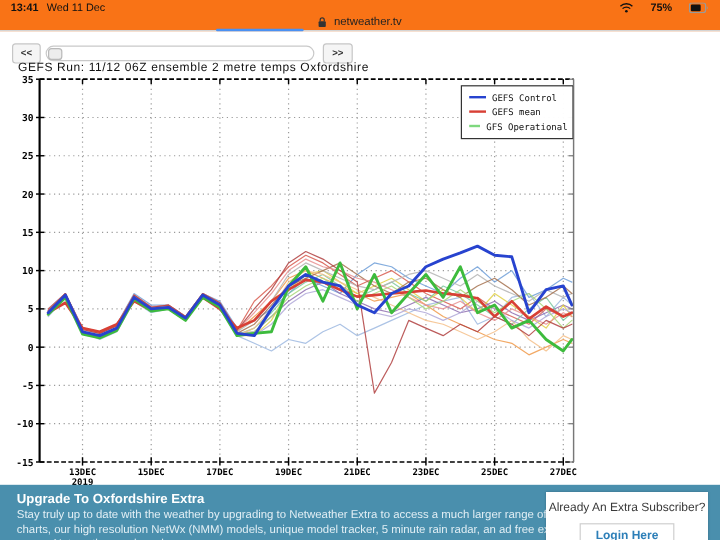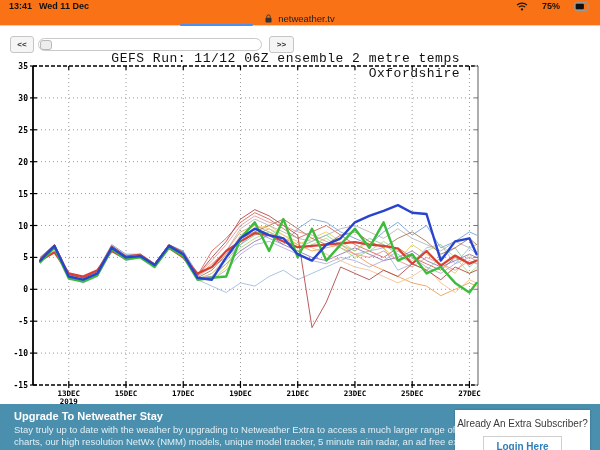--- a/index.html
+++ b/index.html
@@ -5,34 +5,34 @@
   * { margin:0; padding:0; box-sizing:border-box; }
   html,body { width:600px; height:450px; }
   body { font-family:"Liberation Sans", sans-serif; background:#fff; }
   #screen { position:relative; width:600px; height:450px; overflow:hidden; background:#fff; }
 
   
   #chrome { position:absolute; left:0; top:0; width:600px; height:26px; background:#f97316; border-bottom:1px solid #d4d4d4; }
   #status-bar { position:absolute; left:0; top:0; width:600px; height:12px; display:flex; align-items:center; justify-content:space-between; padding:0 9px; font-size:9px; color:#111; }
   .sb-left { display:flex; gap:7px; align-items:center; }
   .sb-time { font-weight:bold; }
-  .sb-date { font-weight:bold; }
+  .sb-date { font-weight:normal; }
   .sb-right { display:flex; gap:14px; align-items:center; }
   #address-bar { position:absolute; left:0; top:11px; width:600px; height:15px; display:flex; align-items:center; justify-content:center; gap:6px; font-size:9.5px; color:#222; }
   #progress-bar { position:absolute; left:180px; top:23.5px; height:2.5px; background:#4a90f2; border-radius:1px; }
 
   
   .nav-btn { position:absolute; height:17px; background:#f5f5f5; border:1px solid #c6c6c6; border-radius:3px; font-size:8px; color:#333; display:flex; align-items:center; justify-content:center; font-weight:bold; }
   #back-btn { left:10px; top:36px; width:24px; }
   #fwd-btn { left:269px; top:36px; width:25px; }
   #slider { position:absolute; left:38px; top:38px; width:224px; height:13px; background:#fff; border:1px solid #c9c9c9; border-radius:7px; }
   #slider-thumb { position:absolute; left:1px; top:0.5px; width:12px; height:10.5px; background:#ededed; border:1px solid #b9b9b9; border-radius:3px; }
 
   
-  #chart-title { position:absolute; left:15px; top:51px; width:445px; text-align:right; font-family:Liberation Mono, monospace; font-size:13px; color:#111; letter-spacing:0.5px; }
+  #chart-title { position:absolute; left:15px; top:51px; width:445px; text-align:left; font-family:Liberation Sans, sans-serif; font-size:10px; color:#111; letter-spacing:0.5px; }
   #chart-svg { position:absolute; left:0; top:0; width:600px; height:450px; }
   #legend { position:absolute; left:384px; top:71px; width:94px; background:rgba(255,255,255,0.97); border:1.5px solid #333; padding:3px 4px 4px 6px; }
   .legend-row { display:flex; align-items:center; gap:5px; height:12px; }
   .legend-swatch { width:14px; height:2px; }
   .legend-label { font-family:"DejaVu Sans Mono", monospace; font-size:7.5px; color:#111; white-space:nowrap; }
 
   
   #banner { position:absolute; left:0; top:404px; width:600px; height:60px; background:#4a8fad; padding:6px 14px; color:#fff; }
   #banner-title { font-size:11px; font-weight:bold; margin-bottom:2px; }
   .banner-line { font-size:9.5px; color:#e2eff5; line-height:12px; white-space:nowrap; overflow:hidden; }
@@ -174,23 +174,37 @@
     <div id="progress-bar" style="width:73px;"></div>
   </div>
 
   <div id="back-btn" class="nav-btn">&lt;&lt;</div>
   <div id="slider">
     <div id="slider-thumb"></div>
   </div>
   <div id="fwd-btn" class="nav-btn">&gt;&gt;</div>
 
   <div id="chart-title">GEFS Run: 11/12 06Z ensemble 2 metre temps Oxfordshire</div>
+  <div id="legend">
+    <div class="legend-row">
+      <span class="legend-swatch" style="background:#2743cf;"></span>
+      <span class="legend-label">GEFS Control</span>
+    </div>
+    <div class="legend-row">
+      <span class="legend-swatch" style="background:#d84035;"></span>
+      <span class="legend-label">GEFS mean</span>
+    </div>
+    <div class="legend-row">
+      <span class="legend-swatch" style="background:#7ed87e;"></span>
+      <span class="legend-label">GFS Operational</span>
+    </div>
+  </div>
 
   <div id="banner">
-    <div id="banner-title">Upgrade To Netweather Stay</div>
+    <div id="banner-title">Upgrade To Oxfordshire Extra</div>
     <div class="banner-line">Stay truly up to date with the weather by upgrading to Netweather Extra to access a much larger range of GFS</div>
     <div class="banner-line">charts, our high resolution NetWx (NMM) models, unique model tracker, 5 minute rain radar, an ad free experience</div>
     <div class="banner-line">across Netweather, and much more</div>
   </div>
   <div id="subscriber-card">
     <div id="subscriber-q">Already An Extra Subscriber?</div>
     <div id="login-btn">Login Here</div>
   </div>
 
 </div>

